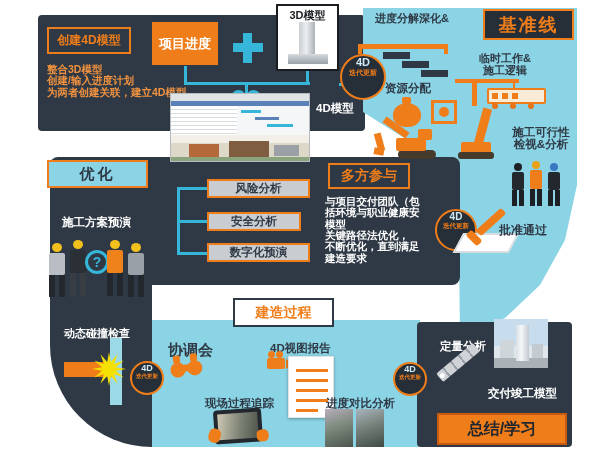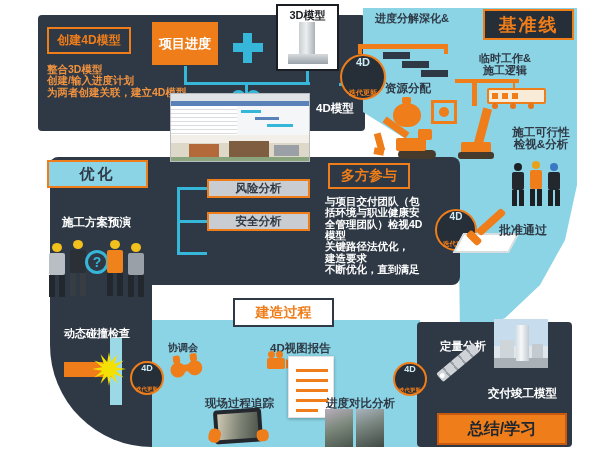--- a/index.html
+++ b/index.html
@@ -3,21 +3,21 @@
 <meta charset="utf-8">
 <style>
   html,body{margin:0;padding:0;background:#fff;}
   *{box-sizing:border-box;}
   .canvas{position:relative;width:600px;height:450px;background:#fff;overflow:hidden;
           font-family:"Liberation Sans","DejaVu Sans",sans-serif;}
   .a{position:absolute;}
   .cbox{display:flex;align-items:center;justify-content:center;font-weight:bold;text-align:center;}
   .lines div{line-height:1.08;}
   .b{font-weight:bold;}
-  .badge{display:flex;flex-direction:column;align-items:center;justify-content:space-between;
+  .badge{display:flex;flex-direction:column;align-items:center;justify-content:flex-start;
          border-radius:50%;background:#262e38;border:2px solid #ef7d1a;}
   .badge .t1{color:#cfeaf3;font-weight:bold;}
   .badge .t2{color:#ef7d1a;font-weight:bold;}
   .pn .ph{position:absolute;border-radius:50%;}
   .pn .pb{position:absolute;border-radius:2px;}
   .pn .pl{position:absolute;}
 </style>
 </head>
 <body>
 
@@ -184,47 +184,47 @@
     <div class="ph" style="left:4px;top:0;width:10px;height:9px;background:#f2c11d;"></div>
     <div class="pb" style="left:1px;top:10px;width:16px;height:22px;background:#9aa0a7;"></div>
     <div class="pl" style="left:1px;top:32px;width:16px;height:22px;background:linear-gradient(90deg,#23272e 0 40%,transparent 40% 60%,#23272e 60%);"></div>
   </div>
 
   <div class="a" style="left:177px;top:187px;width:3px;height:68px;background:#36b6d8;"></div>
   <div class="a" style="left:177px;top:187px;width:30px;height:3px;background:#36b6d8;"></div>
   <div class="a" style="left:177px;top:220px;width:30px;height:3px;background:#36b6d8;"></div>
   <div class="a" style="left:177px;top:252px;width:30px;height:3px;background:#36b6d8;"></div>
   <div class="a cbox" style="left:207px;top:179px;width:103px;height:19px;background:#c9ccd1;border:2px solid #ef7d1a;color:#2f3945;font-size:11.5px;">风险分析</div>
-  <div class="a cbox" style="left:207px;top:212px;width:103px;height:19px;background:#c9ccd1;border:2px solid #ef7d1a;color:#2f3945;font-size:11.5px;">安全分析</div>
+  <div class="a cbox" style="left:207px;top:212px;width:94px;height:19px;background:#c9ccd1;border:2px solid #ef7d1a;color:#2f3945;font-size:11.5px;">安全分析</div>
+  <div class="a cbox" style="left:207px;top:243px;width:103px;height:19px;background:#c9ccd1;border:2px solid #ef7d1a;color:#2f3945;font-size:11.5px;">数字化预演</div>
 
   <div class="a cbox" style="left:328px;top:163px;width:82px;height:26px;background:#2f3945;border:2px solid #ef7d1a;color:#ef7d1a;font-size:14px;">多方参与</div>
   <div class="a lines b" style="left:325px;top:196px;width:114px;color:#fff;font-size:10.5px;">
     <div>与项目交付团队（包</div>
     <div>括环境与职业健康安</div>
-    <div>全管理团队）检视4D</div>
     <div>模型</div>
     <div>关键路径法优化，</div>
+    <div>不断优化，直到满足</div>
     <div>建造要求</div>
-    <div>不断优化，直到满足</div>
   </div>
 
   <div class="a b" style="left:64px;top:326px;color:#fff;font-size:11px;">动态碰撞检查</div>
   <div class="a" style="left:110px;top:338px;width:12px;height:67px;background:#9bd9e6;"></div>
   <div class="a" style="left:64px;top:362px;width:48px;height:15px;background:#ef7d1a;"></div>
   <div class="a" style="left:92px;top:352px;width:34px;height:34px;background:#f5e003;
               clip-path:polygon(100% 50%,70.3% 55.4%,93.3% 75%,64.8% 64.8%,75% 93.3%,55.4% 70.3%,50% 100%,44.6% 70.3%,25% 93.3%,35.2% 64.8%,6.7% 75%,29.7% 55.4%,0% 50%,29.7% 44.6%,6.7% 25%,35.2% 35.2%,25% 6.7%,44.6% 29.7%,50% 0%,55.4% 29.7%,75% 6.7%,64.8% 35.2%,93.3% 25%,70.3% 44.6%);"></div>
 
   <div class="a badge" style="left:130px;top:361px;width:34px;height:34px;">
     <div class="t1" style="font-size:9px;">4D</div>
     <div class="t2" style="font-size:5.5px;">迭代更新</div>
   </div>
 
   <div class="a cbox" style="left:233px;top:298px;width:101px;height:29px;background:#fff;border:2px solid #2f3945;color:#ef7d1a;font-size:14px;">建造过程</div>
 
-  <div class="a b" style="left:168px;top:341px;color:#2f3945;font-size:10px;">协调会</div>
+  <div class="a b" style="left:168px;top:341px;color:#2f3945;font-size:15px;">协调会</div>
   <div class="a" style="left:170px;top:352px;width:38px;height:28px;transform:rotate(-8deg);">
     <div class="a" style="left:4px;top:2px;width:7px;height:8px;background:#ef7d1a;border-radius:2px;"></div>
     <div class="a" style="left:21px;top:2px;width:7px;height:8px;background:#ef7d1a;border-radius:2px;"></div>
     <div class="a" style="left:0;top:9px;width:15px;height:15px;background:#ef7d1a;border-radius:50%;"></div>
     <div class="a" style="left:17px;top:9px;width:15px;height:15px;background:#ef7d1a;border-radius:50%;"></div>
     <div class="a" style="left:12px;top:12px;width:8px;height:7px;background:#ef7d1a;"></div>
   </div>
 
   <div class="a b" style="left:270px;top:341px;color:#2f3945;font-size:11.5px;">4D视图报告</div>
   <div class="a" style="left:267px;top:350px;width:30px;height:20px;">

